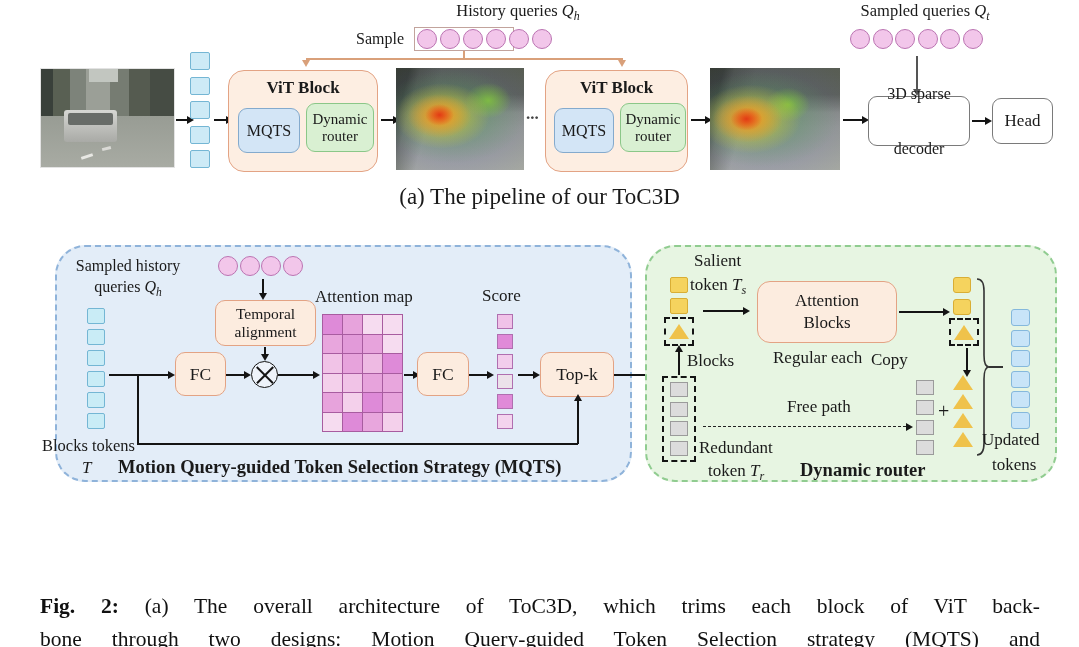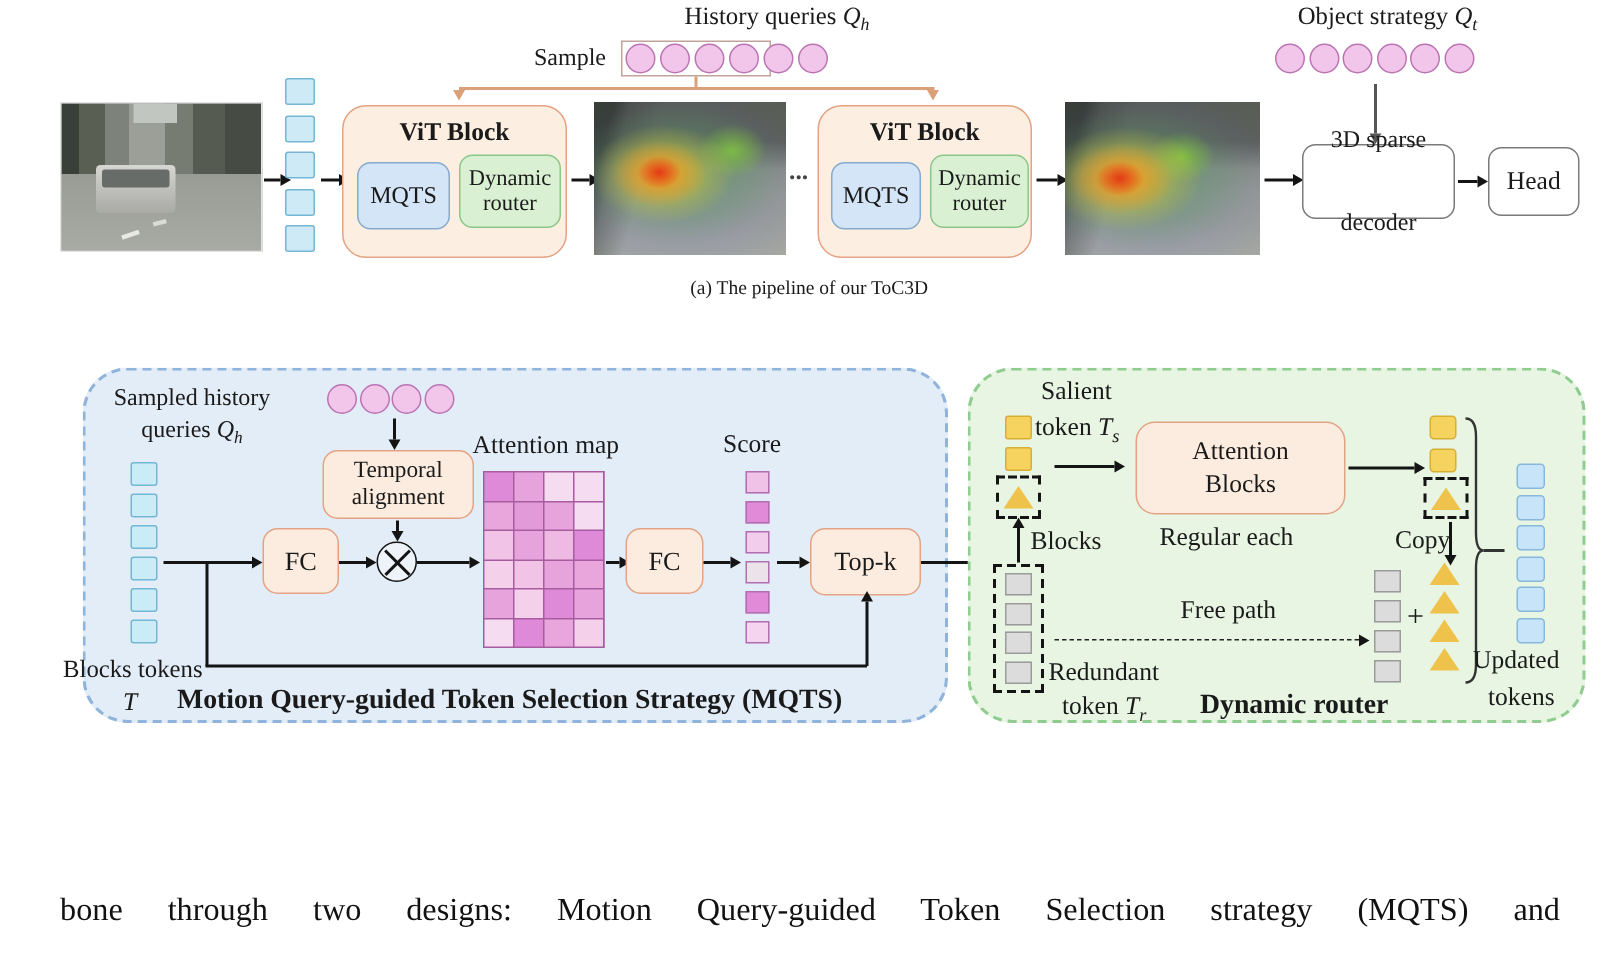--- a/index.html
+++ b/index.html
@@ -146,40 +146,40 @@
       <span>Dynamic</span>
       <span>router</span>
     </div>
   </div>
 
   <div class="ln hz hr ps" style="left:691px;top:119px;width:14px;"></div>
   <div class="ps heat2" style="left:710px;top:68px;width:130px;height:102px;"></div>
   <div class="ln hz hr ps" style="left:843px;top:119px;width:19px;"></div>
 
   <div class="ps ctr" style="left:845px;top:1px;width:160px;font-size:16.5px;">
-    <span>Object strategy</span>&nbsp;<i class="mvar">Q</i><sub>t</sub>
+    <span>Sampled queries</span>&nbsp;<i class="mvar">Q</i><sub>t</sub>
   </div>
   <div class="ps row" style="left:850px;top:29px;gap:2.5px;">
       <div class="pcirc"></div>
       <div class="pcirc"></div>
       <div class="pcirc"></div>
       <div class="pcirc"></div>
       <div class="pcirc"></div>
       <div class="pcirc"></div>
     </div>
   <div class="ln vt gry hd ps" style="left:916px;top:56px;height:33px;"></div>
 
   <div class="ps graybox col" style="left:868px;top:96px;width:102px;height:50px;justify-content:center;font-size:16px;line-height:19px;">
     <span>3D sparse</span>
     <span>decoder</span>
   </div>
   <div class="ln hz hr ps" style="left:972px;top:120px;width:13px;"></div>
   <div class="ps graybox flexc" style="left:992px;top:98px;width:61px;height:46px;font-size:17px;">Head</div>
 
-  <div class="ps ctr" style="left:0;top:184px;width:1079px;font-size:13px;">(a) The pipeline of our ToC3D</div>
+  <div class="ps ctr" style="left:0;top:184px;width:1079px;font-size:23px;">(a) The pipeline of our ToC3D</div>
 
   <div class="ps panelA" style="left:55px;top:245px;width:577px;height:237px;"></div>
 
   <div class="ps ctr" style="left:62px;top:255px;width:132px;font-size:16px;line-height:21px;">
     <span>Sampled history</span><br>
     <span>queries</span>&nbsp;<i class="mvar">Q</i><sub>h</sub>
   </div>
   <div class="ps row" style="left:218px;top:256px;gap:1.5px;">
       <div class="pcirc"></div>
       <div class="pcirc"></div>
@@ -299,21 +299,21 @@
 
   <div class="ps" style="left:787px;top:397px;font-size:17px;">Free path</div>
   <div class="ln dash hr ps" style="left:703px;top:426px;width:203px;"></div>
 
   <div class="ln hz hr ps" style="left:899px;top:311px;width:44px;"></div>
   <div class="ps ysq" style="left:953px;top:277px;border-radius:3px;"></div>
   <div class="ps ysq" style="left:953px;top:299px;border-radius:3px;"></div>
   <div class="ps dashbox flexc" style="left:949px;top:318px;width:30px;height:28px;">
     <div class="tri"></div>
   </div>
-  <div class="ps" style="left:930px;top:350px;font-size:17px;">Copy</div>
+  <div class="ps" style="left:871px;top:350px;font-size:17px;">Copy</div>
   <div class="ln vt hd ps" style="left:966px;top:348px;height:22px;"></div>
 
   <div class="ps col" style="left:916px;top:380px;gap:5px;">
       <div class="gsq"></div>
       <div class="gsq"></div>
       <div class="gsq"></div>
       <div class="gsq"></div>
     </div>
   <div class="ps" style="left:938px;top:400px;font-size:20px;">+</div>
   <div class="ps col" style="left:953px;top:375px;gap:4px;">
@@ -336,16 +336,20 @@
       <div class="usq"></div>
       <div class="usq"></div>
     </div>
   <div class="ps" style="left:982px;top:430px;font-size:17px;">Updated</div>
   <div class="ps" style="left:992px;top:455px;font-size:17px;">tokens</div>
 
   <div class="ps bold" style="left:800px;top:460px;font-size:18.5px;">Dynamic router</div>
 
 
   <div class="ps figcap" style="left:40px;top:590px;width:1000px;">
+    <div style="text-align:justify;text-align-last:justify;">
+      <span class="bold">Fig. 2:</span>
+      <span>(a) The overall architecture of ToC3D, which trims each block of ViT back-</span>
+    </div>
     <div style="text-align:justify;text-align-last:justify;">bone through two designs: Motion Query-guided Token Selection strategy (MQTS) and</div>
   </div>
 
 </div>
 
 </body></html>

